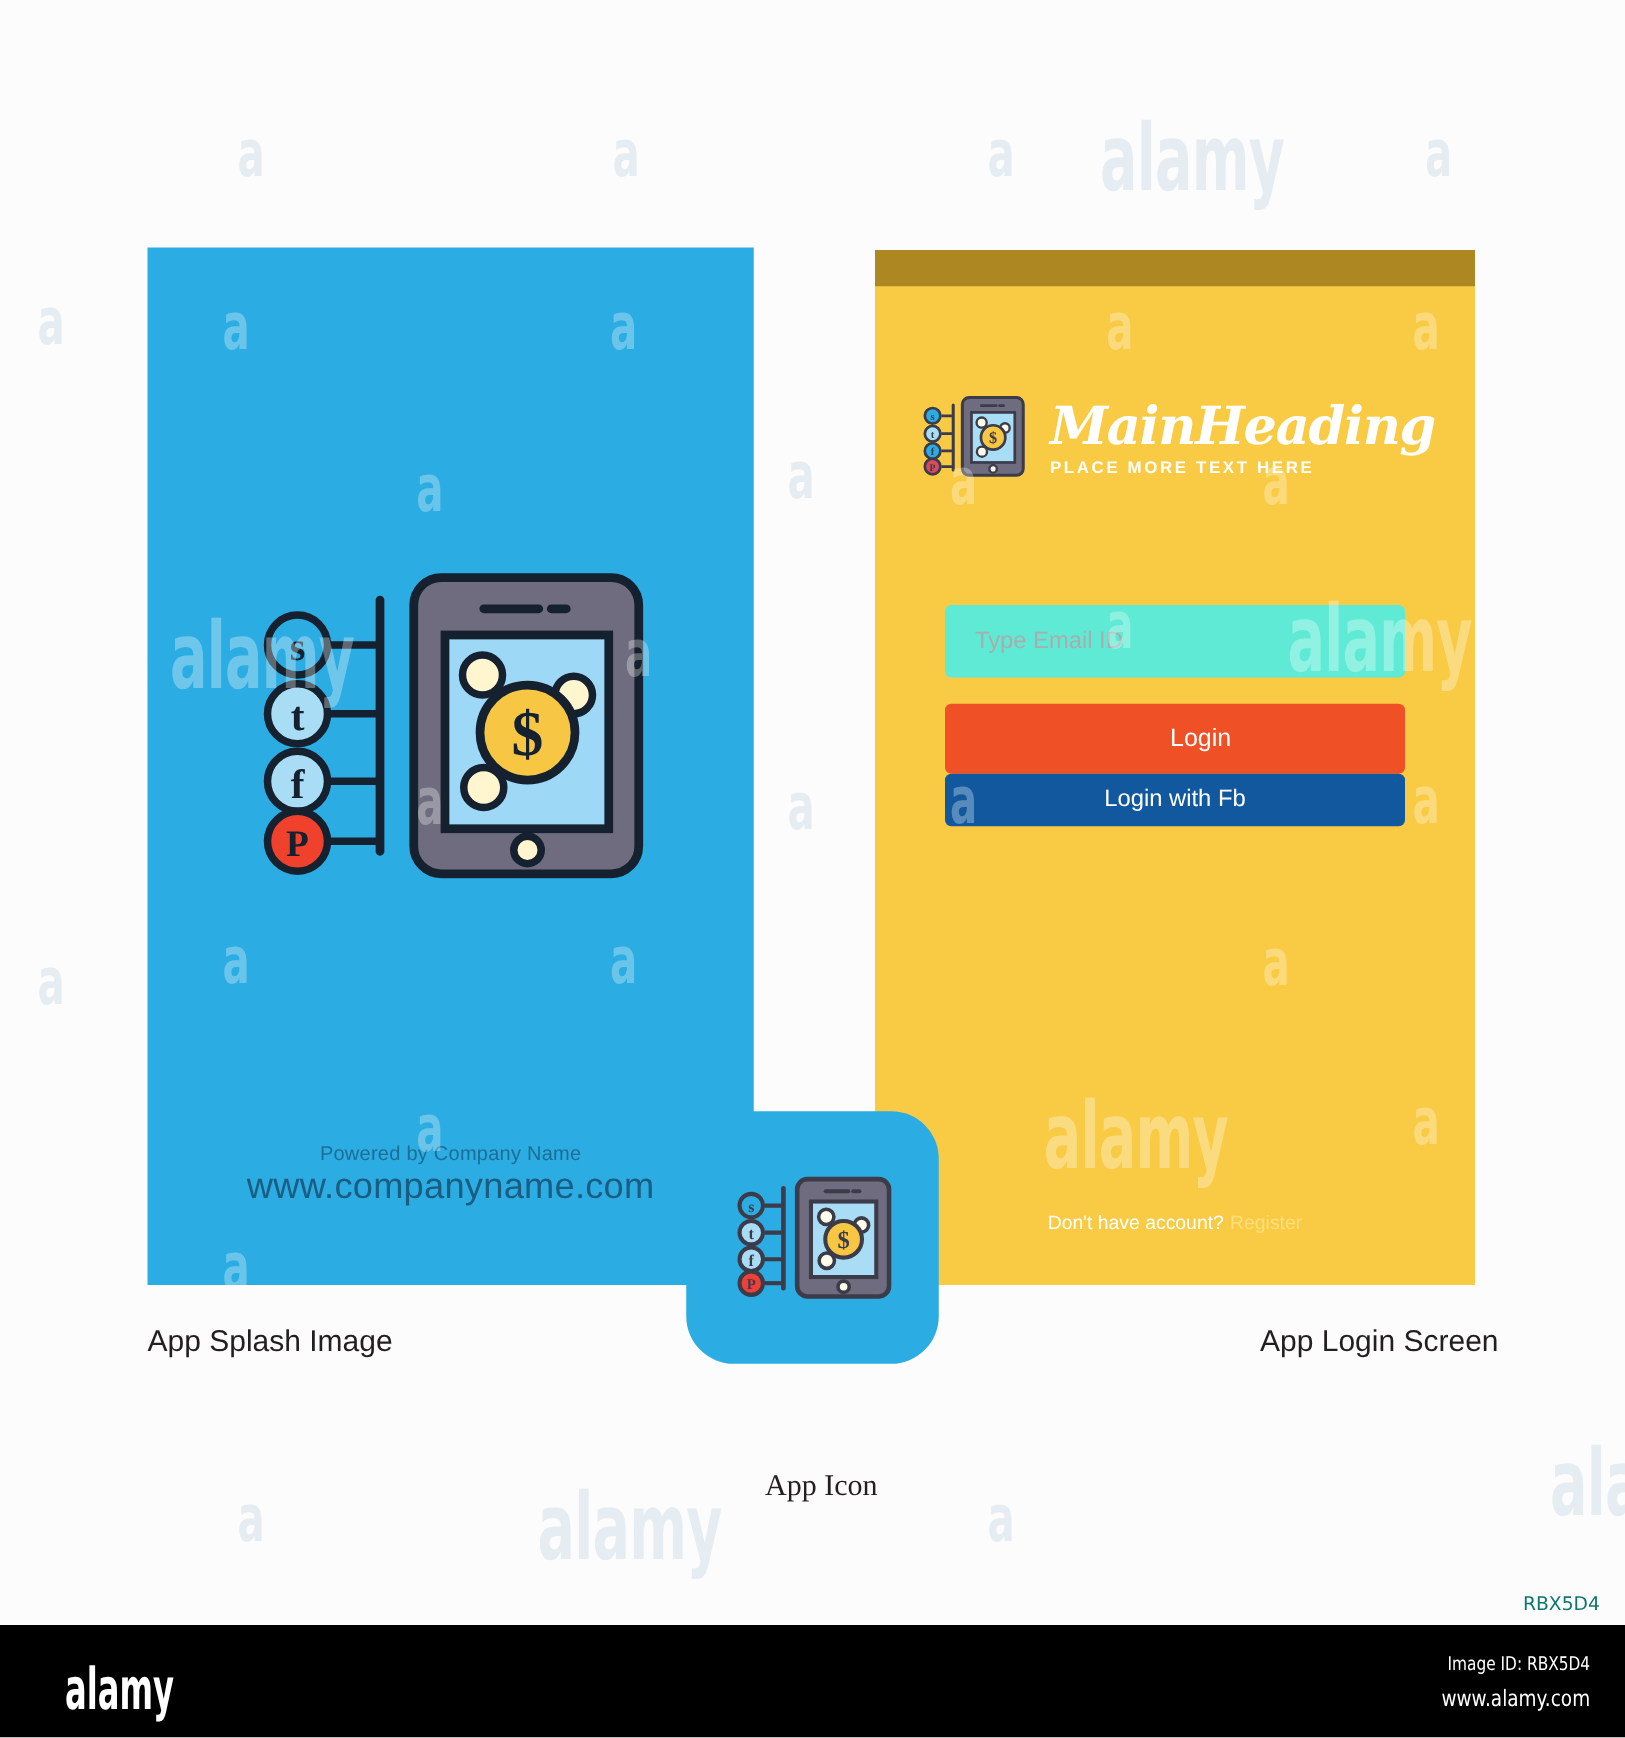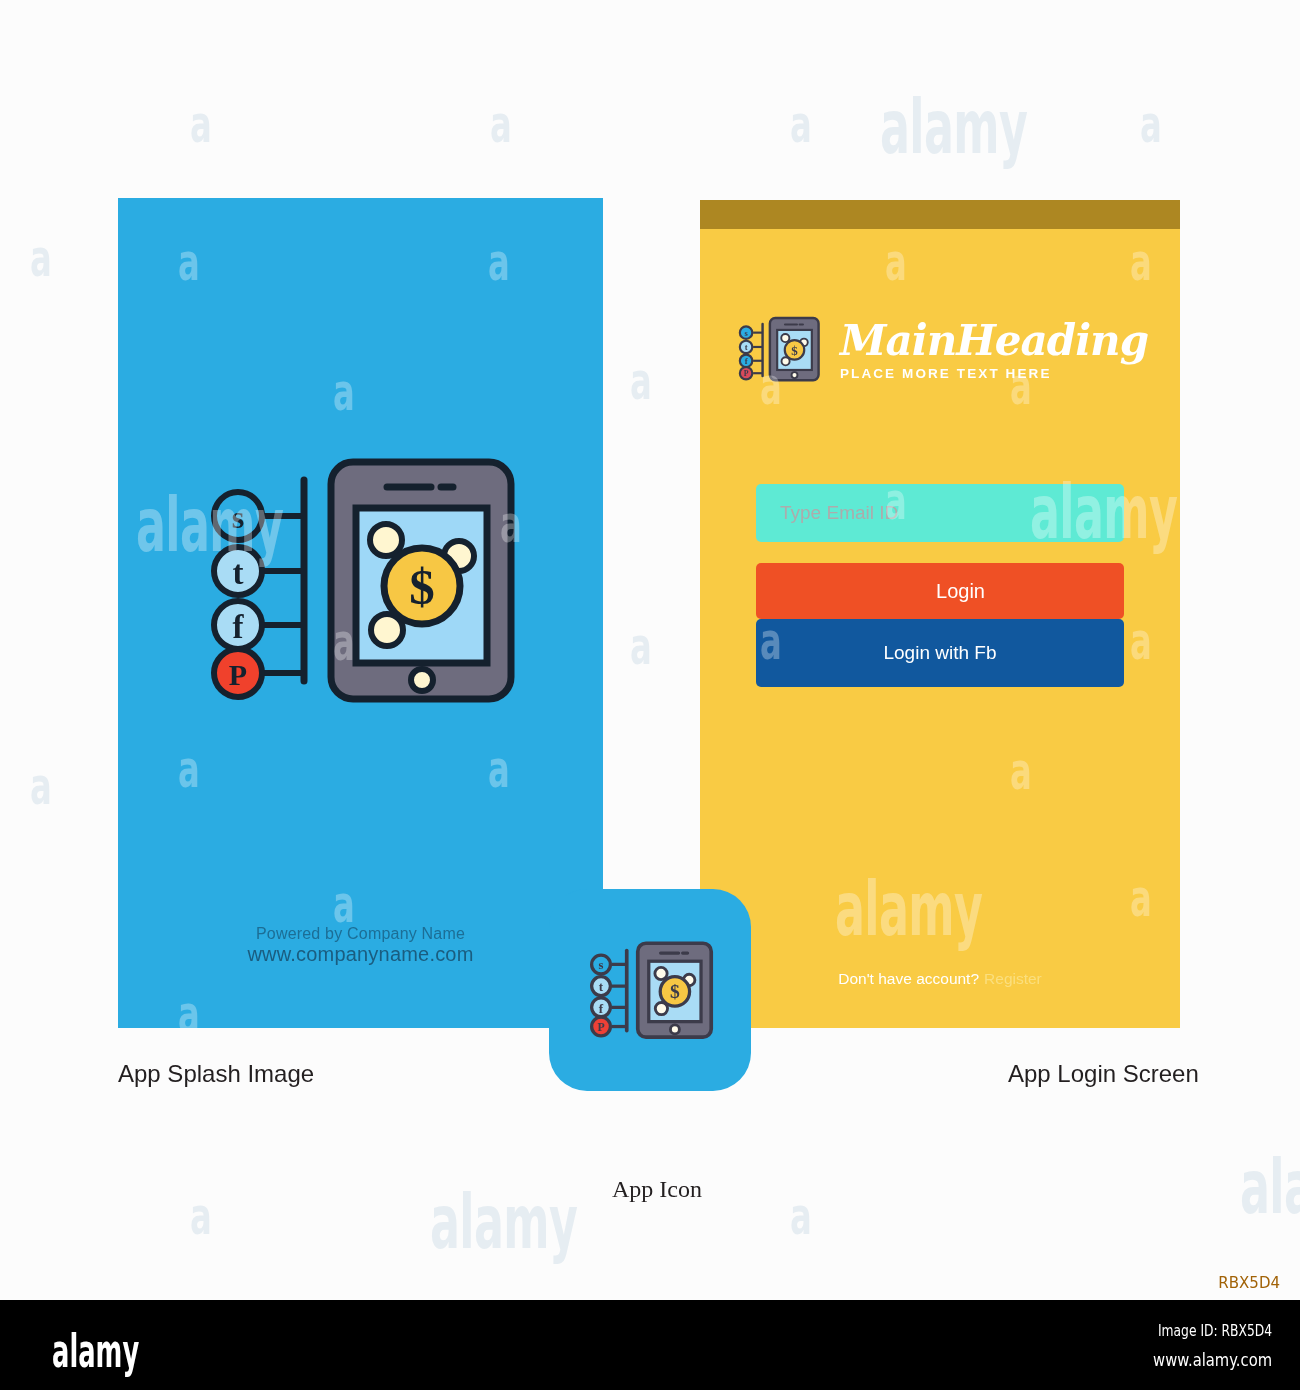--- a/index.html
+++ b/index.html
@@ -51,21 +51,21 @@
     transform: translateX(-50%);
   }
   .splash-footer {
     position: absolute; left: 0; right: 0; bottom: 62px;
     text-align: center;
   }
   .powered {
     font-size: 16px; color: #1C6E96; letter-spacing: .2px;
   }
   .siteurl {
-    font-size: 20px; color: #1A5D80; letter-spacing: .2px;
+    font-size: 29px; color: #1A5D80; letter-spacing: .2px;
   }
 
   
   .login {
     position: absolute;
     left: 700px; top: 200px;
     width: 480px; height: 828px;
     background: #F9CB44;
     overflow: hidden;
   }
@@ -121,21 +121,21 @@
     padding-left: 41px;
   }
   .or-row {
     display: flex; align-items: center; gap: 14px;
     margin-top: 30px; margin-bottom: 18px;
   }
   .or-line { flex: 1; height: 1px; background: rgba(255,255,255,.75); }
   .or-text { color: #ffffff; font-size: 19px; }
   .social-row { display: flex; gap: 15px; }
   .btn-social {
-    flex: 1; height: 68px;
+    flex: 1; height: 42px;
     border: none; border-radius: 5px;
     color: #fff; font-size: 19px;
     font-family: "Liberation Sans", sans-serif;
     cursor: pointer;
   }
   .btn-fb { background: #11589E; }
   .btn-tw { background: #2CB3E8; }
 
   .register-row {
     position: absolute; left: 0; right: 0; bottom: 40px;
@@ -185,21 +185,21 @@
     text-align: right; color: #ffffff;
     font-family: "DejaVu Sans", sans-serif;
     transform: scaleX(0.82); transform-origin: right top;
   }
   .alamy-id { font-size: 15px; margin-bottom: 9px; }
   .alamy-url { font-size: 18px; }
 
   .corner-code {
     position: absolute; right: 20px; bottom: 98px;
     font-family: "DejaVu Sans", sans-serif;
-    font-size: 15px; color: #a16207;
+    font-size: 15px; color: #0f766e;
     z-index: 55;
   }
 </style>
 </head>
 <body>
 
 <div id="stage">
 
   <div class="splash">
 

